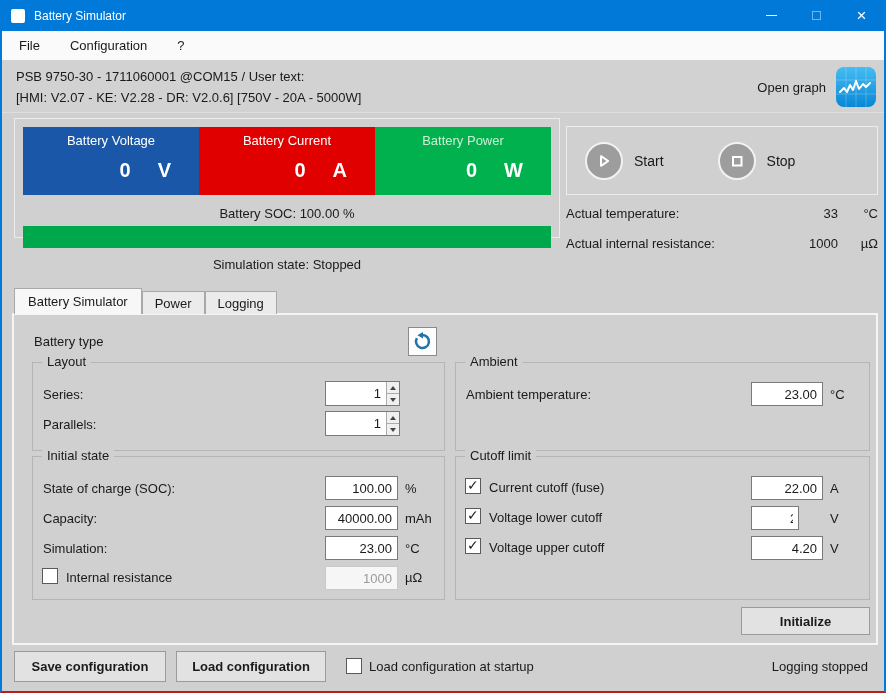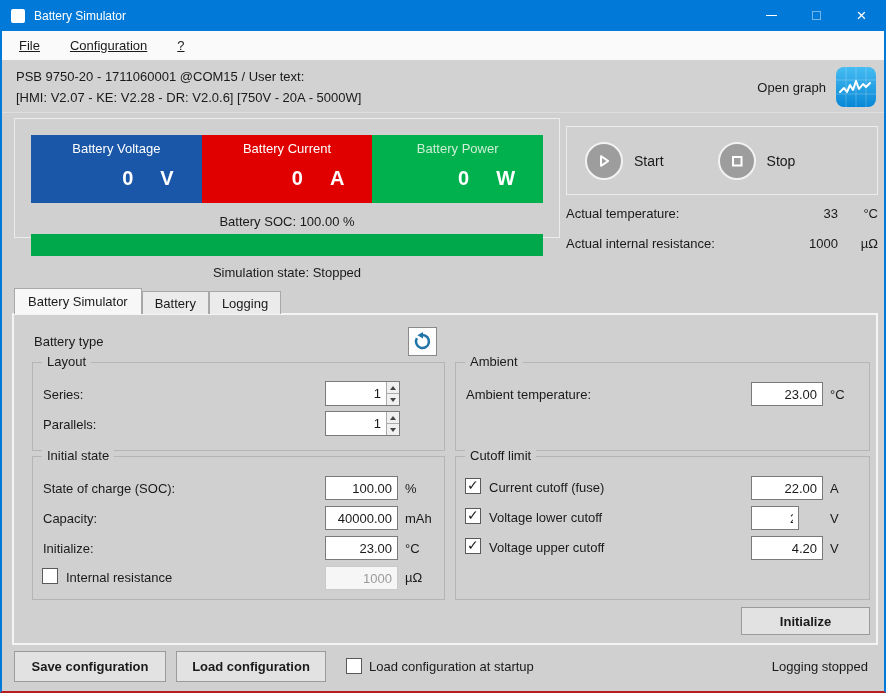--- a/index.html
+++ b/index.html
@@ -13,30 +13,30 @@
   
   .titlebar{ position:absolute; left:0; top:0; right:0; height:31px; background:#0079D8; display:flex; align-items:center; }
   .app-icon{ width:14px; height:14px; background:#fff; border-radius:2px; margin-left:9px; }
   .title-text{ color:#fff; font-size:12px; margin-left:9px; }
   .win-btns{ margin-left:auto; display:flex; height:31px; }
   .win-btn{ width:45px; height:31px; display:flex; align-items:center; justify-content:center; }
   .glyph-min{ width:11px; height:1px; background:#fff; }
   .glyph-max{ width:9px; height:9px; border:1px solid rgba(255,255,255,.45); }
   .glyph-close{ color:#fff; font-size:17px; line-height:1; }
   
-  .menubar{ position:absolute; left:0; top:31px; right:0; height:29px; background:#FAFAFA; display:flex; align-items:center;text-decoration:underline; }
+  .menubar{ position:absolute; left:0; top:31px; right:0; height:29px; background:#FAFAFA; display:flex; align-items:center; }
   .menu-item{ padding:0 15px; height:100%; display:flex; align-items:center; }
   .menu-item:first-child{ margin-left:2px; }
   
   .infobar{ position:absolute; left:0; top:60px; right:0; height:53px; background:#D2D2D2; border-bottom:1px solid #DEDEDE; }
   .info-lines{ position:absolute; left:14px; top:6px; line-height:21px; }
   .open-graph{ position:absolute; right:8px; top:6px; height:42px; display:flex; align-items:center; }
   .open-graph-label{ margin-right:10px; }
   
-  .display-box{ position:absolute; left:12px; top:118px; width:546px; height:120px; border:1px solid #ECECEC; padding:16px; }
+  .display-box{ position:absolute; left:12px; top:118px; width:546px; height:120px; border:1px solid #ECECEC; padding:8px; }
   .meters{ display:flex; height:68px; }
   .meter{ flex:1; display:flex; flex-direction:column; }
   .meter-title{ text-align:center; color:#fff; padding-top:6px; font-size:13px; }
   .meter-value{ display:flex; justify-content:flex-end; align-items:baseline; gap:27px; padding-right:28px; margin-top:11px; color:#fff; font-size:20px; font-weight:bold; }
   .soc-label{ text-align:center; margin-top:11px; }
   .soc-bar{ height:22px; margin-top:5px; background:#C6C6C6; }
   .soc-fill{ height:100%; }
   .state-label{ text-align:center; margin-top:9px; }
   .ss-panel{ position:absolute; left:564px; top:126px; width:312px; height:69px; border:1px solid #ECECEC; display:flex; align-items:center; padding-left:18px; }
   .ss-group{ display:flex; align-items:center; }
@@ -111,21 +111,21 @@
   </div>
 
   <div class="menubar">
     <div class="menu-item">File</div>
     <div class="menu-item">Configuration</div>
     <div class="menu-item">?</div>
   </div>
 
   <div class="infobar">
     <div class="info-lines">
-      <div>PSB 9750-20 - 1711060001 @COM15 / User text:</div>
+      <div>PSB 9750-30 - 1711060001 @COM15 / User text:</div>
       <div>[HMI: V2.07 - KE: V2.28 - DR: V2.0.6] [750V - 20A - 5000W]</div>
     </div>
     <div class="open-graph">
       <span class="open-graph-label">Open graph</span>
       <svg width="40" height="40">
         <defs>
           <linearGradient id="gg" x1="0" y1="0" x2="0" y2="1">
             <stop offset="0" stop-color="#45BCF2"></stop>
               <stop offset="1" stop-color="#0887D6"></stop>
           </linearGradient>
@@ -195,21 +195,21 @@
     </div>
     <div class="readout-row">
       <span class="readout-label">Actual internal resistance:</span>
       <span class="readout-value">1000</span>
       <span class="readout-unit">µΩ</span>
     </div>
   </div>
 
   <div class="tabs">
     <div class="tab active">Battery Simulator</div>
-    <div class="tab inactive">Battery</div>
+    <div class="tab inactive">Power</div>
     <div class="tab inactive">Logging</div>
   </div>
 
   <div class="tab-panel">
 
     <div class="bt-label">Battery type</div>
     <div class="refresh-btn">
       <svg width="19" height="19" viewBox="0 0 19 19">
         <path d="M9.5 3 a6.5 6.5 0 1 1 -5.6 3.2" fill="none" stroke="#1F74A8" stroke-width="2.5"></path>
         <path d="M10 0 L10 6.4 L4.4 3.2 Z" fill="#1F74A8"></path>
@@ -261,21 +261,21 @@
         <input value="100.00" style="">
       </div>
       <div class="unit" style="left:372px; top:24px;">%</div>
 
       <div class="flabel" style="top:54px;">Capacity:</div>
       <div class="field" style="left:292px; top:49px; width:73px; height:24px;">
         <input value="40000.00" style="">
       </div>
       <div class="unit" style="left:372px; top:54px;">mAh</div>
 
-      <div class="flabel" style="top:84px;">Initialize:</div>
+      <div class="flabel" style="top:84px;">Simulation:</div>
       <div class="field" style="left:292px; top:79px; width:73px; height:24px;">
         <input value="23.00" style="">
       </div>
       <div class="unit" style="left:372px; top:84px;">°C</div>
 
       <div class="cb" style="left:9px; top:111px;"></div>
       <div class="cblabel" style="top:113px;">Internal resistance</div>
       <div class="field disabled" style="left:292px; top:109px; width:73px; height:24px;">
         <input disabled="" value="1000" style="">
       </div>

